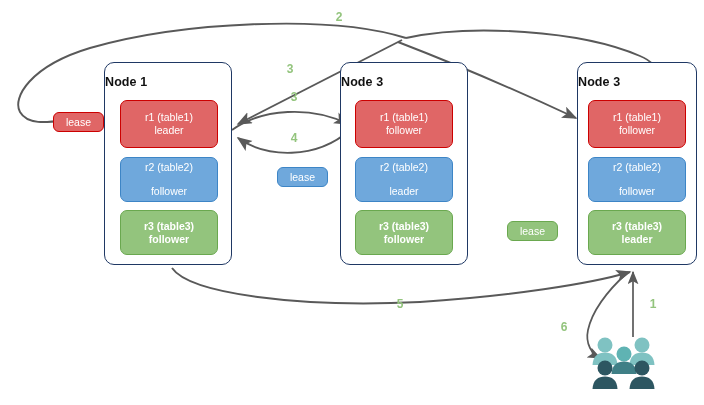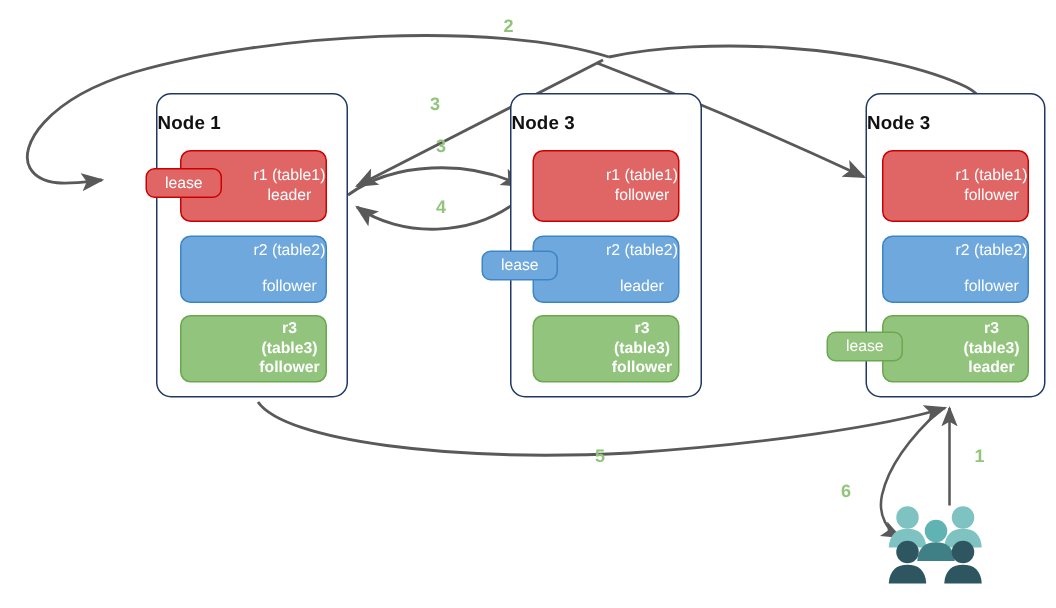--- a/index.html
+++ b/index.html
@@ -46,36 +46,35 @@
     border-radius: 7px;
     display: flex;
     flex-direction: column;
     align-items: center;
     justify-content: center;
     color: #ffffff;
     font-size: 10.5px;
     line-height: 13px;
     text-align: center;
   }
-  .replica span { display: block; padding-left: 48px; }
+  .replica span { display: block; }
   .rep-red   { background: #e06666; border: 1.4px solid #cc0000; }
   .rep-blue  { background: #6fa8dc; border: 1.4px solid #3d85c6; gap: 11px; }
   .rep-green { background: #93c47d; border: 1.4px solid #6aa84f; font-weight: bold; }
 
   .lease {
     position: absolute;
     box-sizing: border-box;
     border-radius: 6px;
     display: flex;
     align-items: center;
     justify-content: center;
     color: #ffffff;
     font-size: 10.5px;
     height: 20px;
-    margin-left: 44px;
   }
   .lease-red   { background: #e06666; border: 1.4px solid #cc0000; }
   .lease-blue  { background: #6fa8dc; border: 1.4px solid #3d85c6; }
   .lease-green { background: #93c47d; border: 1.4px solid #6aa84f; }
 
   .step-label {
     position: absolute;
     color: #93c47d;
     font-size: 12px;
     font-weight: bold;

